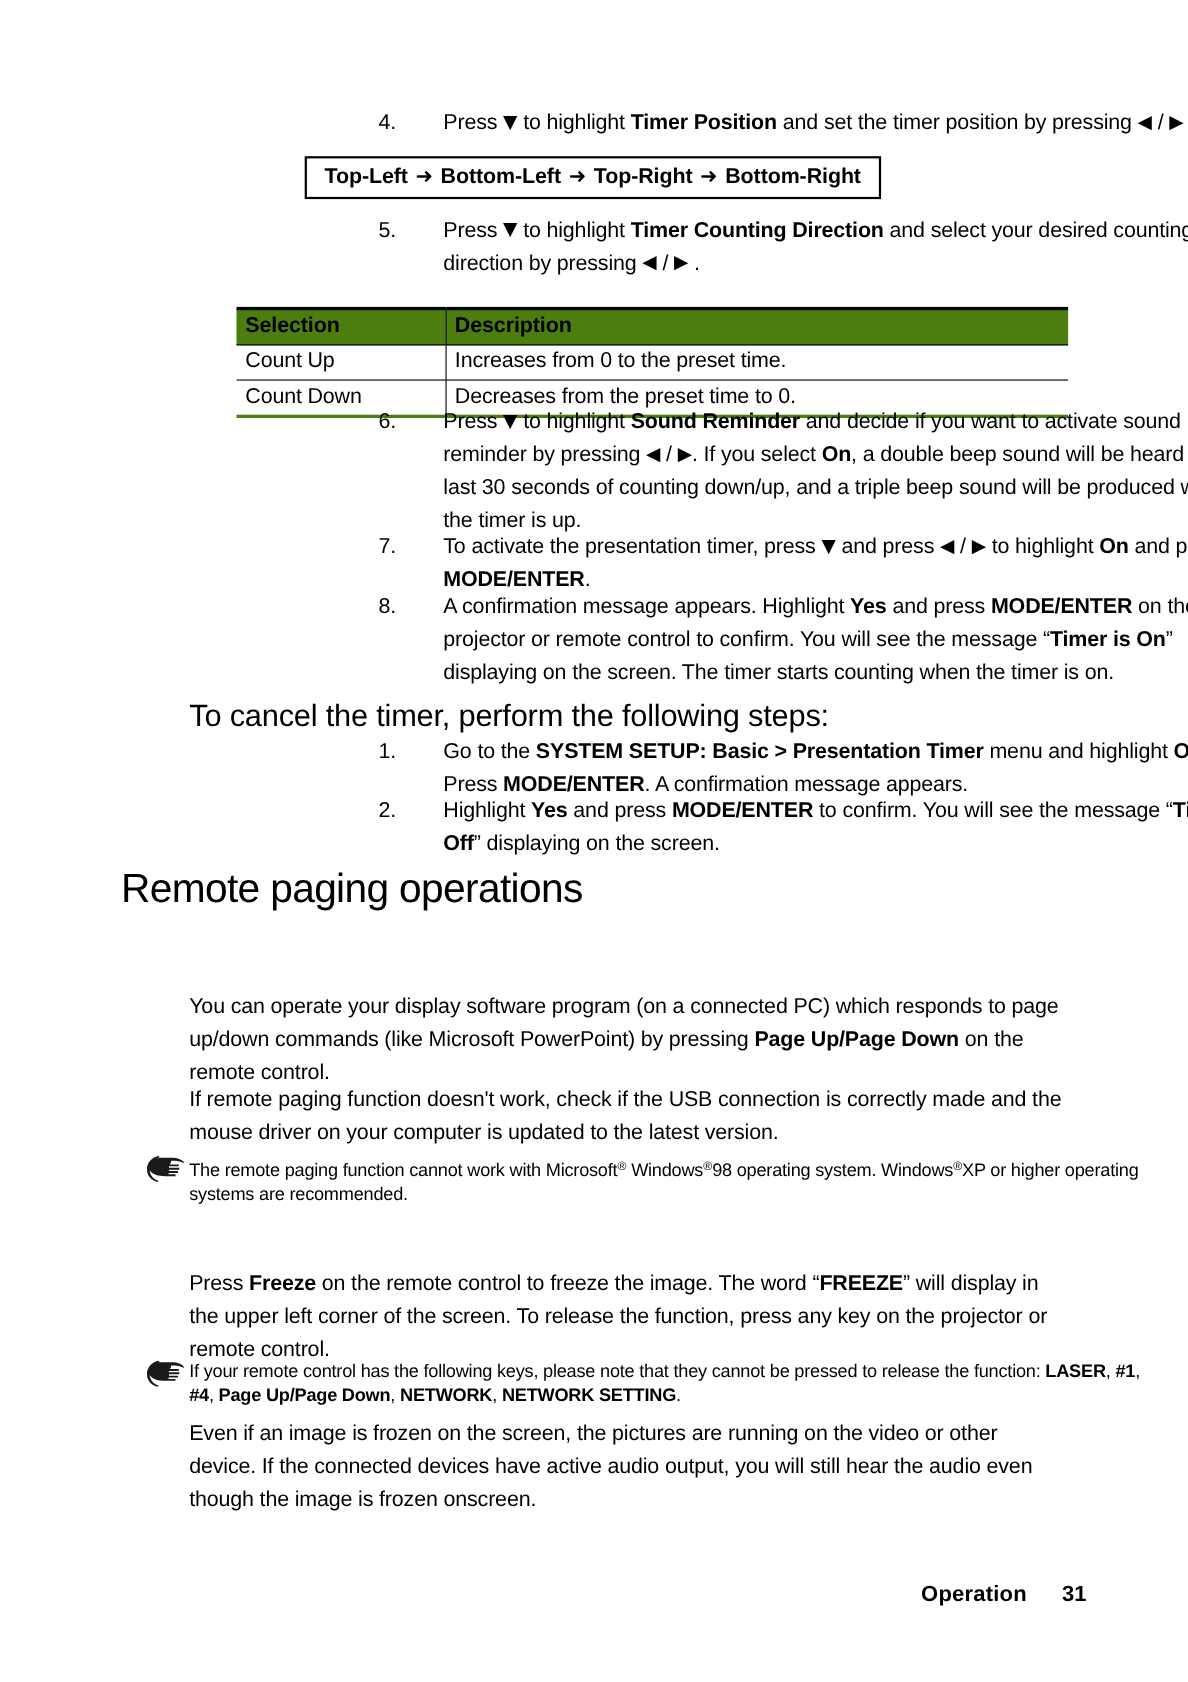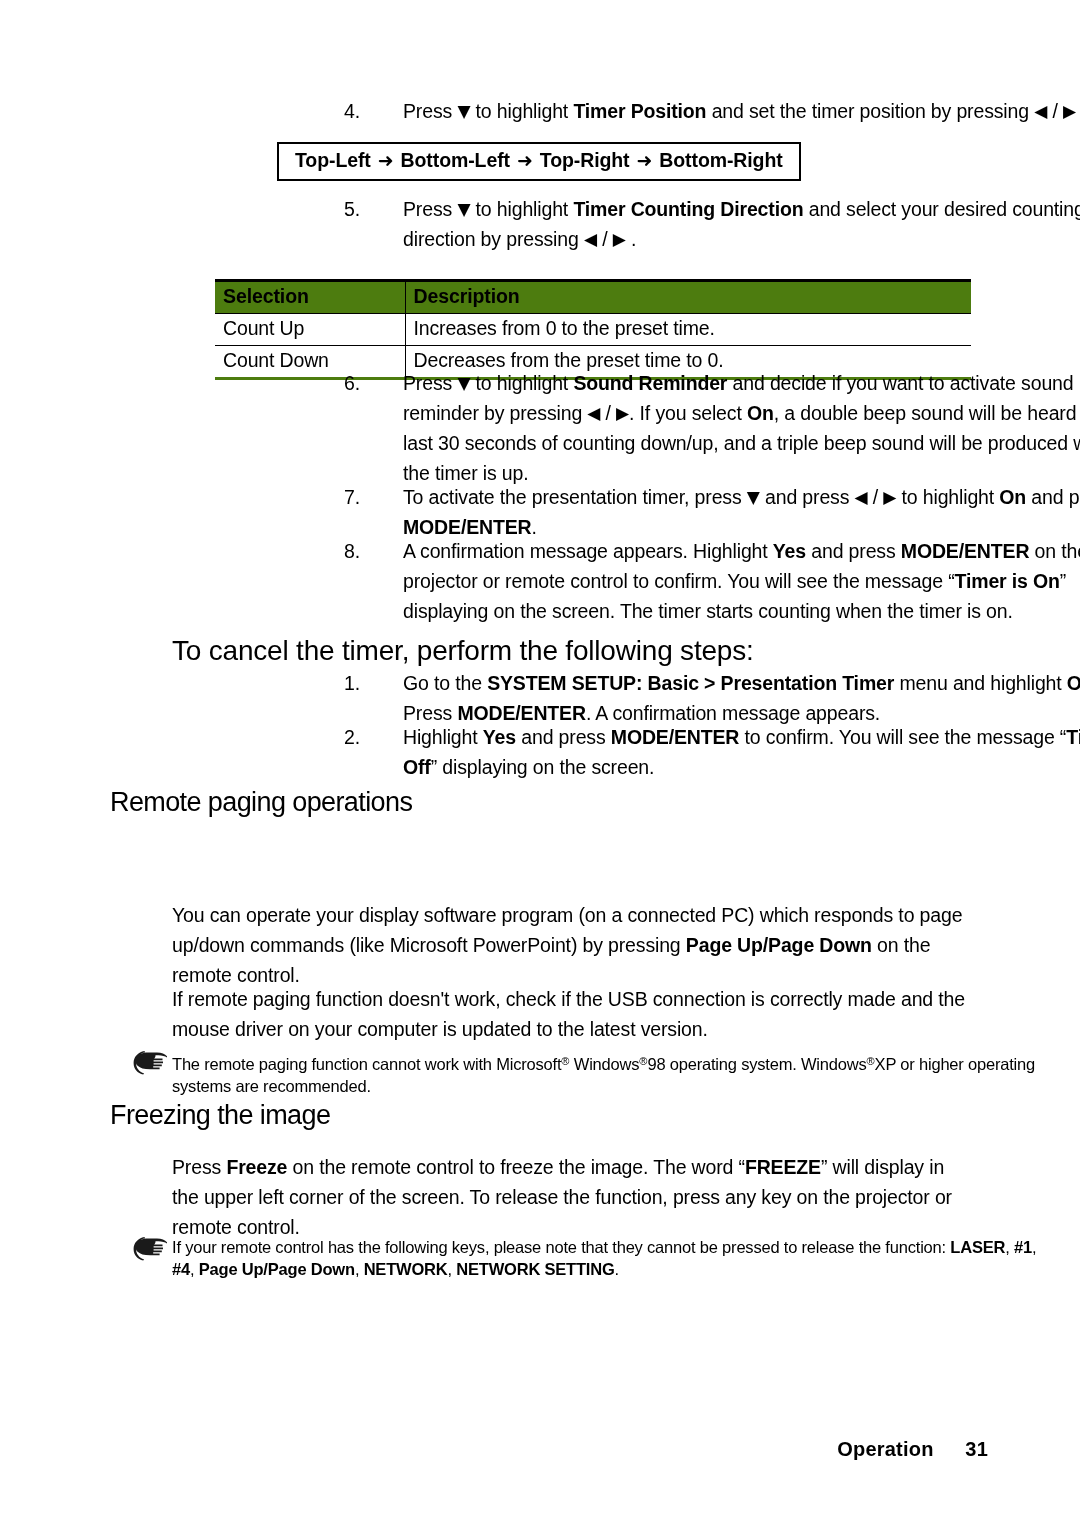--- a/index.html
+++ b/index.html
@@ -91,21 +91,21 @@
     padding: 3px 8px 5px 8px;
     border-bottom: 1px solid #000;
     letter-spacing: -0.15px;
     vertical-align: top;
   }
   .tbl td.c1 { width: 190px; border-right: 1.5px solid #000; }
   .tbl tr.last td { border-bottom: 3px solid #4d7c0f; }
 
   
   h1.sec {
-    font-size: 27px;
+    font-size: 37px;
     font-weight: normal;
     letter-spacing: -0.6px;
     margin: 0;
     padding: 0;
   }
   .sub-head {
     font-size: 28px;
     letter-spacing: -0.2px;
     margin: 0;
     font-weight: normal;
@@ -255,37 +255,37 @@
                  C25.5 5.3 25.7 7.6 24.2 8.6 L32.5 8.6 L32.5 10.3 L23.6 10.3 L23.6 11.6 L33 11.6 L33 13.3 L23.6 13.3
                  L23.6 14.6 L31.8 14.6 L31.8 16.3 L23.2 16.3 L23.2 17.6 L29.6 17.6 L29.6 19.3 L20 19.3
                  C14 19.3 10 18 8 16 C6.6 15 6 14 6 13 Z
                  M6 13 C6 17.5 9 22 14 23.3 L13.3 24.6 C7.5 23.2 3.6 19 3.6 13 C3.6 7 8 2 14.5 1 L15 2.3
                  C9.6 3.3 6 7.6 6 13 Z" fill="#1a1a1a"></path>
       </svg>
     </span>
     <span><span>The remote paging function cannot work with Microsoft</span><sup class="reg">®</sup><span> Windows</span><sup class="reg">®</sup><span>98 operating system. Windows</span><sup class="reg">®</sup><span>XP or higher operating systems are recommended.</span></span>
   </div>
 
-  <h1 class="abs sec" style="top:1100px; left:110px;">Freezing the image</h1>
 
   <div class="abs para" style="top:1152px; left:172px;"><span>Press </span><b>Freeze</b><span> on the remote control to freeze the image. The word “</span><b>FREEZE</b><span>” will display in the upper left corner of the screen. To release the function, press any key on the projector or remote control.</span></div>
 
   <div class="abs note" style="top:1236px; left:110px;">
     <span class="hand">
       <svg width="40" height="26" viewBox="0 0 40 26" xmlns="http://www.w3.org/2000/svg">
         <path d="M6 13 C6 6 11 2.5 16 2.5 L27 2.5 C31.5 2.5 35 4 37 6.2 L37 7.6 C35 6.2 31.8 5.3 28.5 5.3 L25.5 5.3
                  C25.5 5.3 25.7 7.6 24.2 8.6 L32.5 8.6 L32.5 10.3 L23.6 10.3 L23.6 11.6 L33 11.6 L33 13.3 L23.6 13.3
                  L23.6 14.6 L31.8 14.6 L31.8 16.3 L23.2 16.3 L23.2 17.6 L29.6 17.6 L29.6 19.3 L20 19.3
                  C14 19.3 10 18 8 16 C6.6 15 6 14 6 13 Z
                  M6 13 C6 17.5 9 22 14 23.3 L13.3 24.6 C7.5 23.2 3.6 19 3.6 13 C3.6 7 8 2 14.5 1 L15 2.3
                  C9.6 3.3 6 7.6 6 13 Z" fill="#1a1a1a"></path>
       </svg>
     </span>
     <span><span>If your remote control has the following keys, please note that they cannot be pressed to release the function: </span><b>LASER</b><span>, </span><b>#1</b><span>, </span><b>#4</b><span>, </span><b>Page Up/Page Down</b><span>, </span><b>NETWORK</b><span>, </span><b>NETWORK SETTING</b><span>.</span></span>
   </div>
 
+  <div class="abs para" style="top:1288px; left:172px;"><span>Even if an image is frozen on the screen, the pictures are running on the video or other device. If the connected devices have active audio output, you will still hear the audio even though the image is frozen onscreen.</span></div>
 
   <div class="footer">
     <span>Operation</span>
     <span class="pg">31</span>
   </div>
 
 </div>
 
 </body></html>

